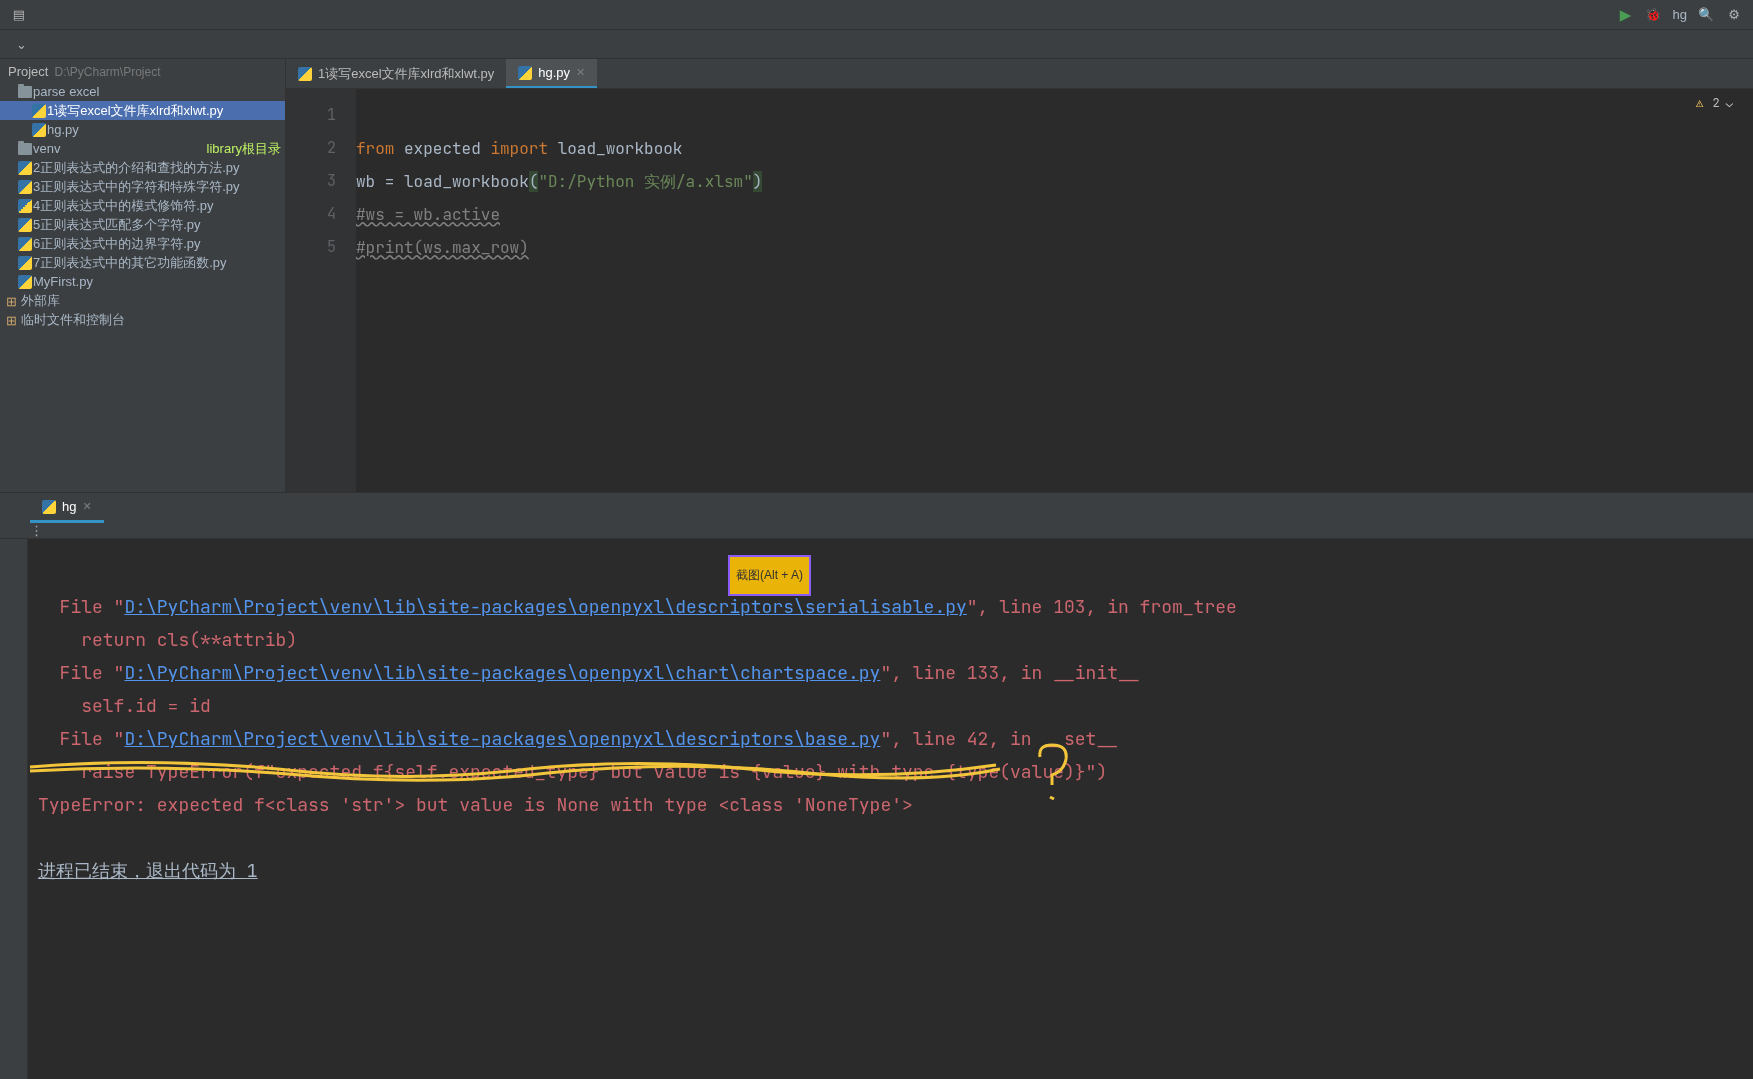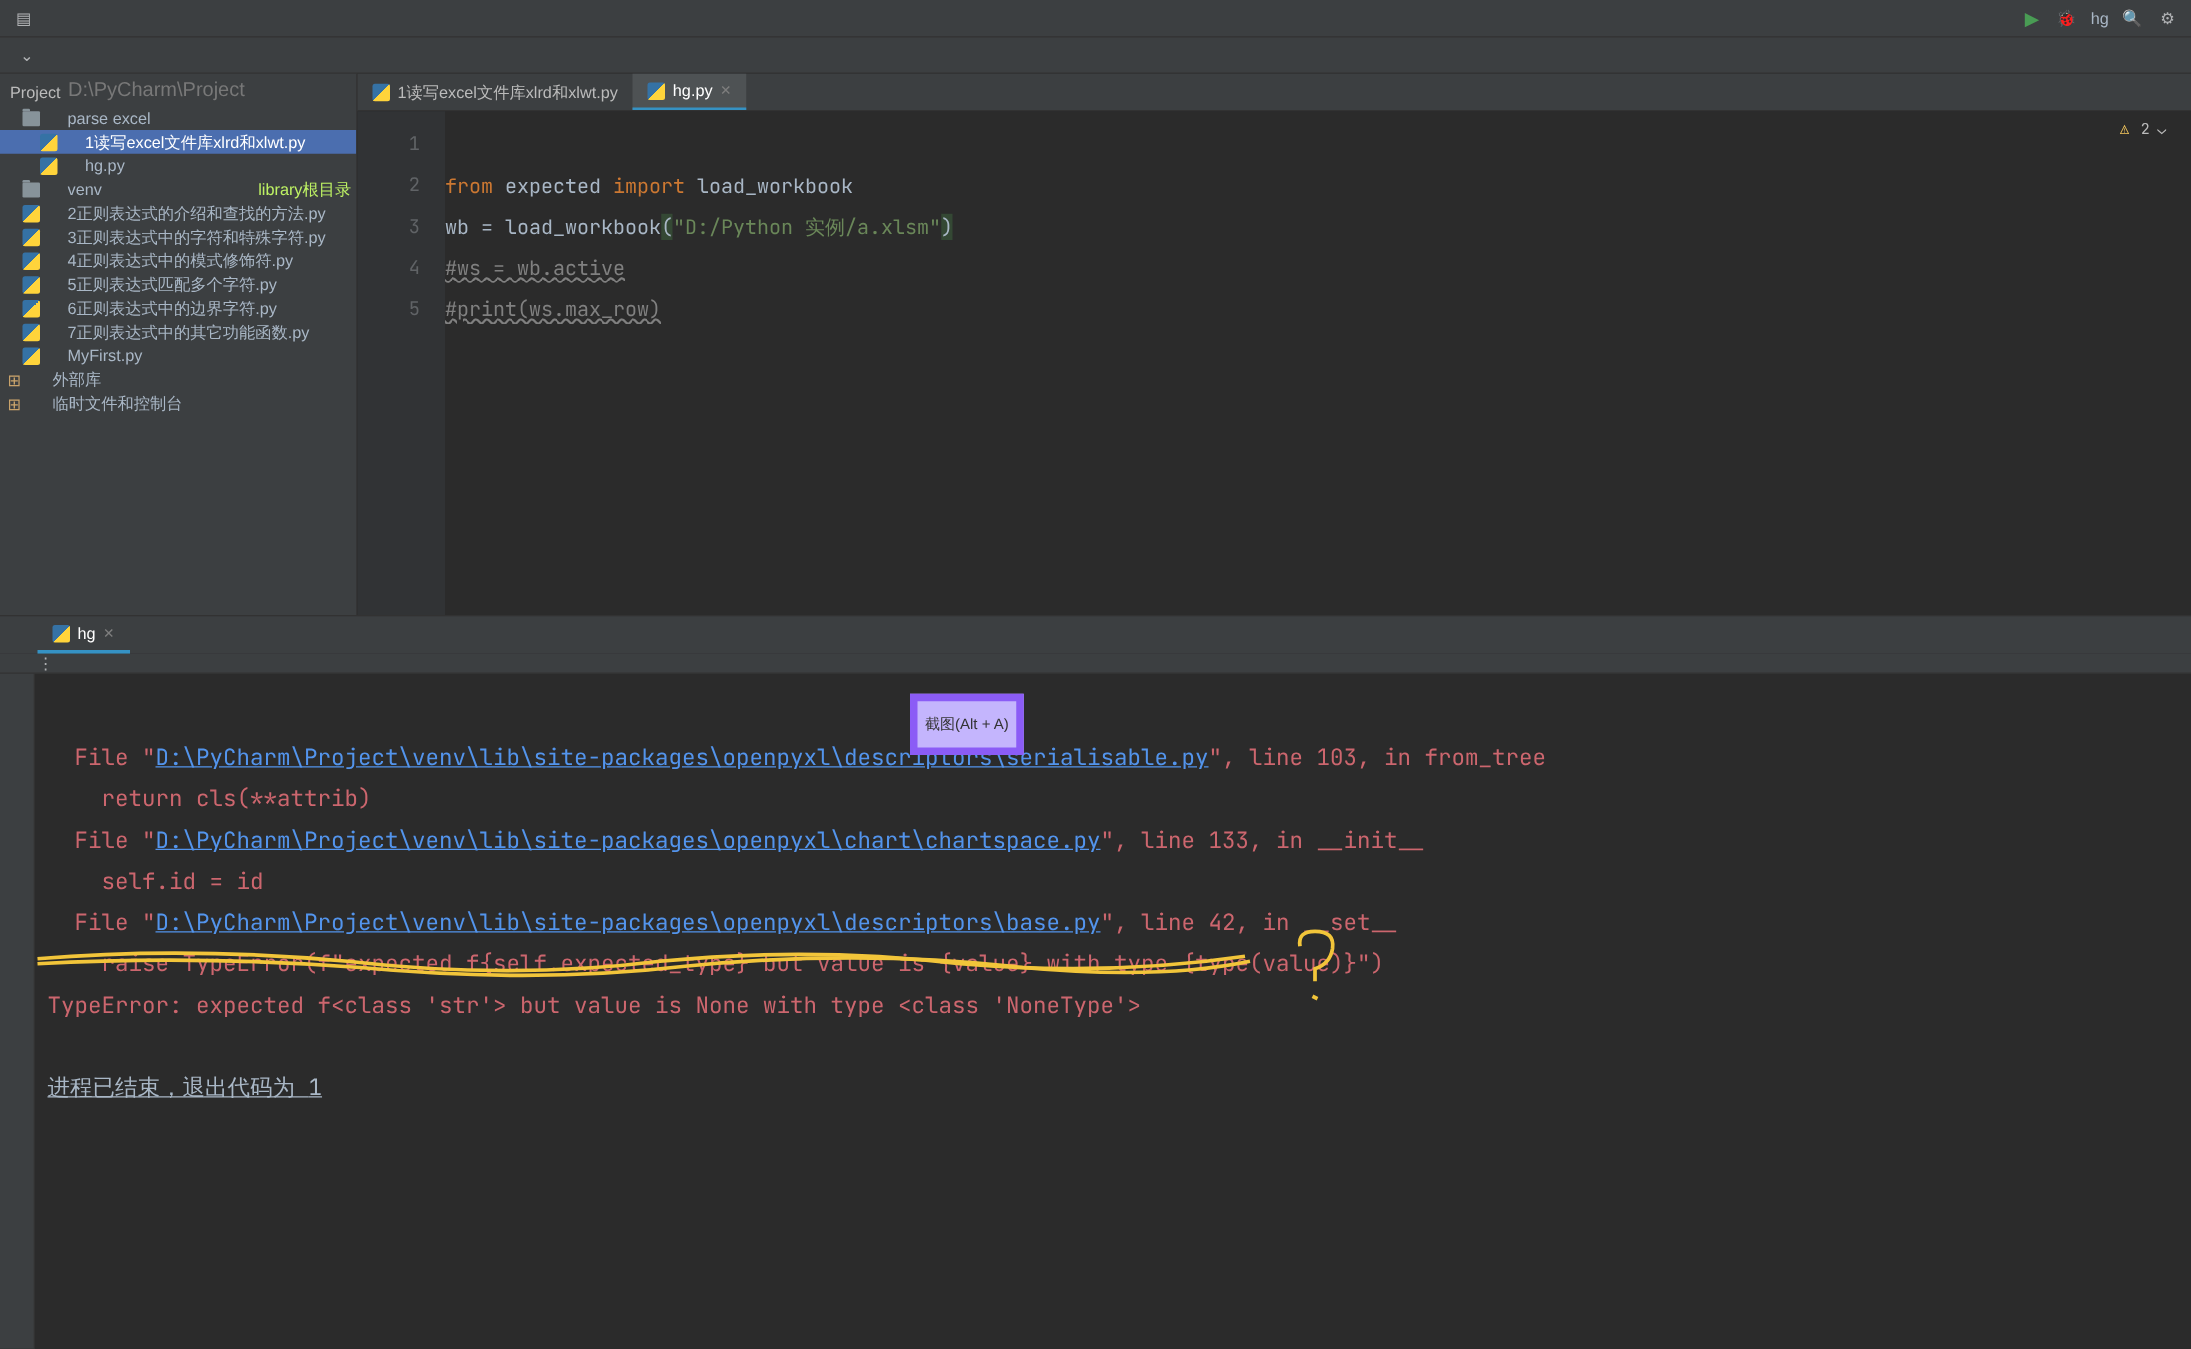--- a/index.html
+++ b/index.html
@@ -57,26 +57,26 @@
       padding-top: 2px;
     }
     .proj-header {
       display: flex;
       align-items: center;
       padding: 3px 8px;
       gap: 6px;
       color: #bbbbbb;
     }
     .proj-header .label { font-weight: normal; }
-    .proj-header .path { color: #787878; font-size: 16px; }
+    .proj-header .path { color: #787878; font-size: 12px; }
     .tree-item {
       display: flex;
       align-items: center;
       padding: 1px 4px 1px 18px;
-      gap: 22px;
+      gap: 1px;
       cursor: pointer;
       height: 19px;
       white-space: nowrap;
       font-size: 13px;
     }
     .tree-item.lvl2 { padding-left: 32px; }
     .tree-item.lvl1 { padding-left: 18px; }
     .tree-item.lvl0 { padding-left: 6px; }
     .tree-item.selected { background: #4b6eaf; color: #fff; }
     .folder-ico { width: 14px; height: 12px; background: #87939a; border-radius: 1px; display: inline-block; position: relative; }
@@ -222,23 +222,23 @@
     .console .neutral { color: #a9b7c6; text-decoration: underline; }
 
     .yellow-underline {
       position: absolute;
       pointer-events: none;
     }
     .ylw1 { stroke: #f2c53a; stroke-width: 3; fill: none; }
 
     .tooltip-box {
       position: absolute;
-      background: #c4b5fd;
+      background: #eab308;
       color: #333;
-      border: 6px solid #8b5cf6;
+      border: 2px solid #8b5cf6;
       padding: 2px 6px;
       font-size: 12px;
       font-family: Arial, sans-serif;
       pointer-events: none;
     }
   </style>
 </head>
 <body>
 
 <div class="top-bar">

